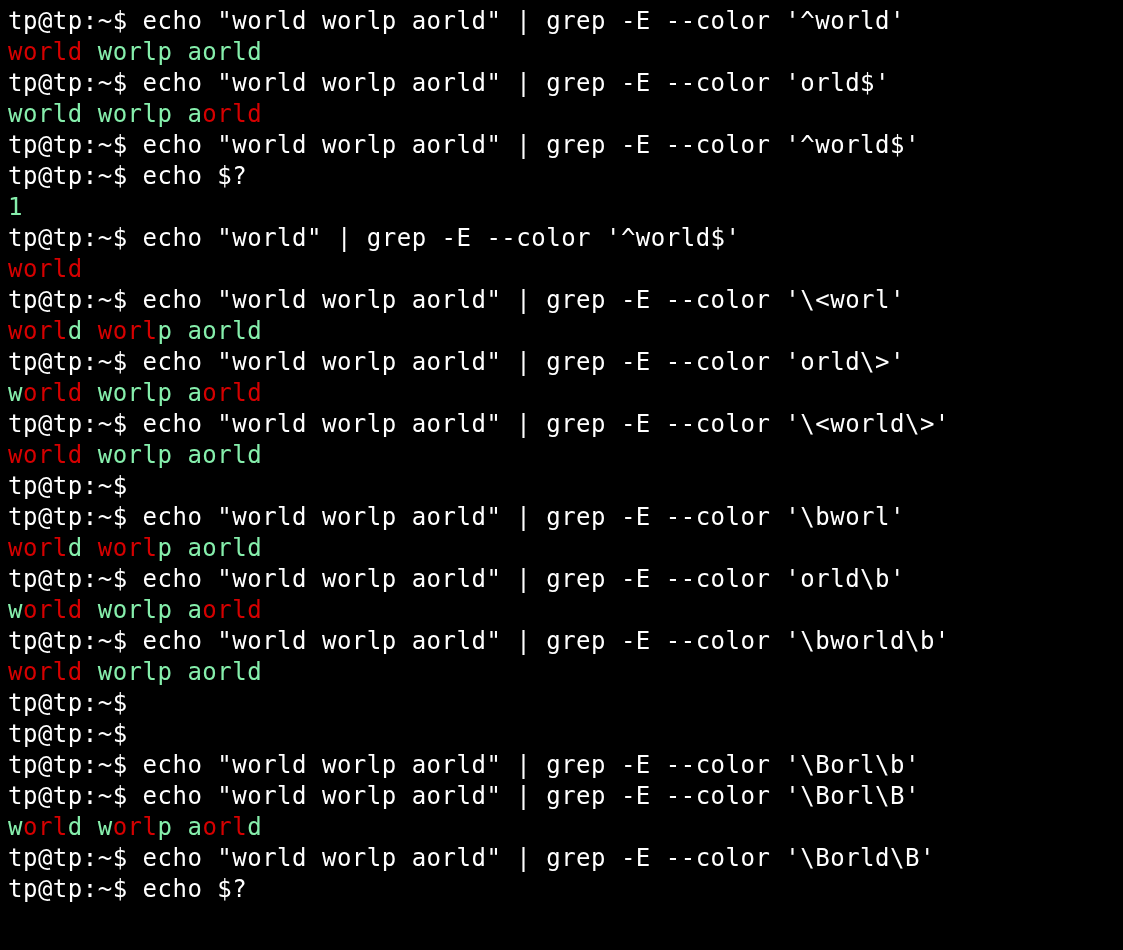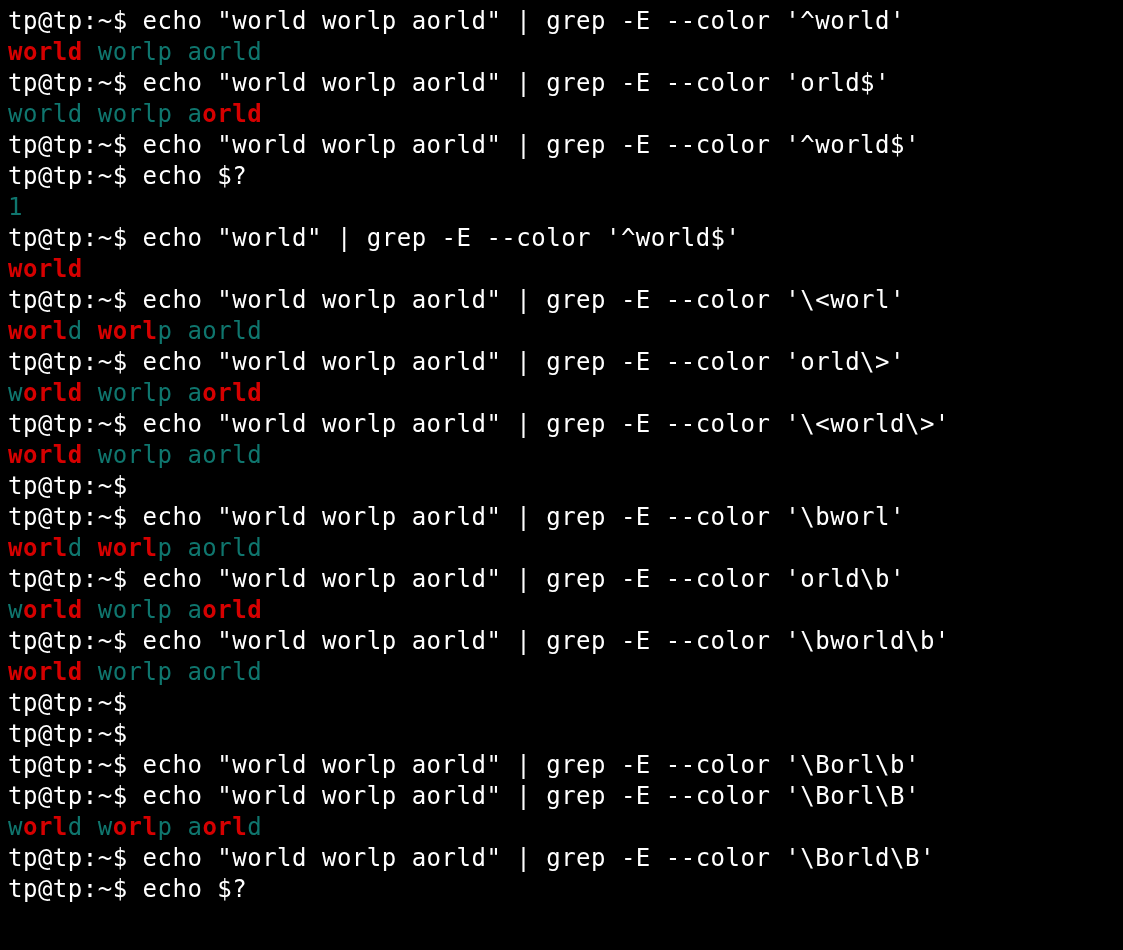--- a/index.html
+++ b/index.html
@@ -14,19 +14,19 @@
     font-family: "DejaVu Sans Mono", "Liberation Mono", Consolas, monospace;
     font-size: 24px;
     line-height: 31px;
     color: #fff;
     background: #000;
     padding: 6px 8px 8px 8px;
     white-space: pre;
     letter-spacing: 0.5px;
   }
   .line { display:block; white-space: pre; }
-  .hl  { color: #d60000; font-weight: bold; }   
-  .reg { color: #0f766e; }
+  .hl  { color: #d60000; font-weight: normal; }   
+  .reg { color: #86efac; }
 </style>
 </head>
 <body>
 
 <div class="terminal" id="term"><span class="line"><span>tp@tp:~$ </span><span>echo "world worlp aorld" | grep -E --color '^world'</span></span><span class="line"><span class="hl">world</span><span class="reg"> worlp aorld</span></span><span class="line"><span>tp@tp:~$ </span><span>echo "world worlp aorld" | grep -E --color 'orld$'</span></span><span class="line"><span class="reg">world worlp a</span><span class="hl">orld</span></span><span class="line"><span>tp@tp:~$ </span><span>echo "world worlp aorld" | grep -E --color '^world$'</span></span><span class="line"><span>tp@tp:~$ </span><span>echo $?</span></span><span class="line"><span class="reg">1</span></span><span class="line"><span>tp@tp:~$ </span><span>echo "world" | grep -E --color '^world$'</span></span><span class="line"><span class="hl">world</span></span><span class="line"><span>tp@tp:~$ </span><span>echo "world worlp aorld" | grep -E --color '\&lt;worl'</span></span><span class="line"><span class="hl">worl</span><span class="reg">d </span><span class="hl">worl</span><span class="reg">p aorld</span></span><span class="line"><span>tp@tp:~$ </span><span>echo "world worlp aorld" | grep -E --color 'orld\&gt;'</span></span><span class="line"><span class="reg">w</span><span class="hl">orld</span><span class="reg"> worlp a</span><span class="hl">orld</span></span><span class="line"><span>tp@tp:~$ </span><span>echo "world worlp aorld" | grep -E --color '\&lt;world\&gt;'</span></span><span class="line"><span class="hl">world</span><span class="reg"> worlp aorld</span></span><span class="line"><span>tp@tp:~$ </span><span></span></span><span class="line"><span>tp@tp:~$ </span><span>echo "world worlp aorld" | grep -E --color '\bworl'</span></span><span class="line"><span class="hl">worl</span><span class="reg">d </span><span class="hl">worl</span><span class="reg">p aorld</span></span><span class="line"><span>tp@tp:~$ </span><span>echo "world worlp aorld" | grep -E --color 'orld\b'</span></span><span class="line"><span class="reg">w</span><span class="hl">orld</span><span class="reg"> worlp a</span><span class="hl">orld</span></span><span class="line"><span>tp@tp:~$ </span><span>echo "world worlp aorld" | grep -E --color '\bworld\b'</span></span><span class="line"><span class="hl">world</span><span class="reg"> worlp aorld</span></span><span class="line"><span>tp@tp:~$ </span><span></span></span><span class="line"><span>tp@tp:~$ </span><span></span></span><span class="line"><span>tp@tp:~$ </span><span>echo "world worlp aorld" | grep -E --color '\Borl\b'</span></span><span class="line"><span>tp@tp:~$ </span><span>echo "world worlp aorld" | grep -E --color '\Borl\B'</span></span><span class="line"><span class="reg">w</span><span class="hl">orl</span><span class="reg">d w</span><span class="hl">orl</span><span class="reg">p a</span><span class="hl">orl</span><span class="reg">d</span></span><span class="line"><span>tp@tp:~$ </span><span>echo "world worlp aorld" | grep -E --color '\Borld\B'</span></span><span class="line"><span>tp@tp:~$ </span><span>echo $?</span></span></div>
 
 </body></html>

